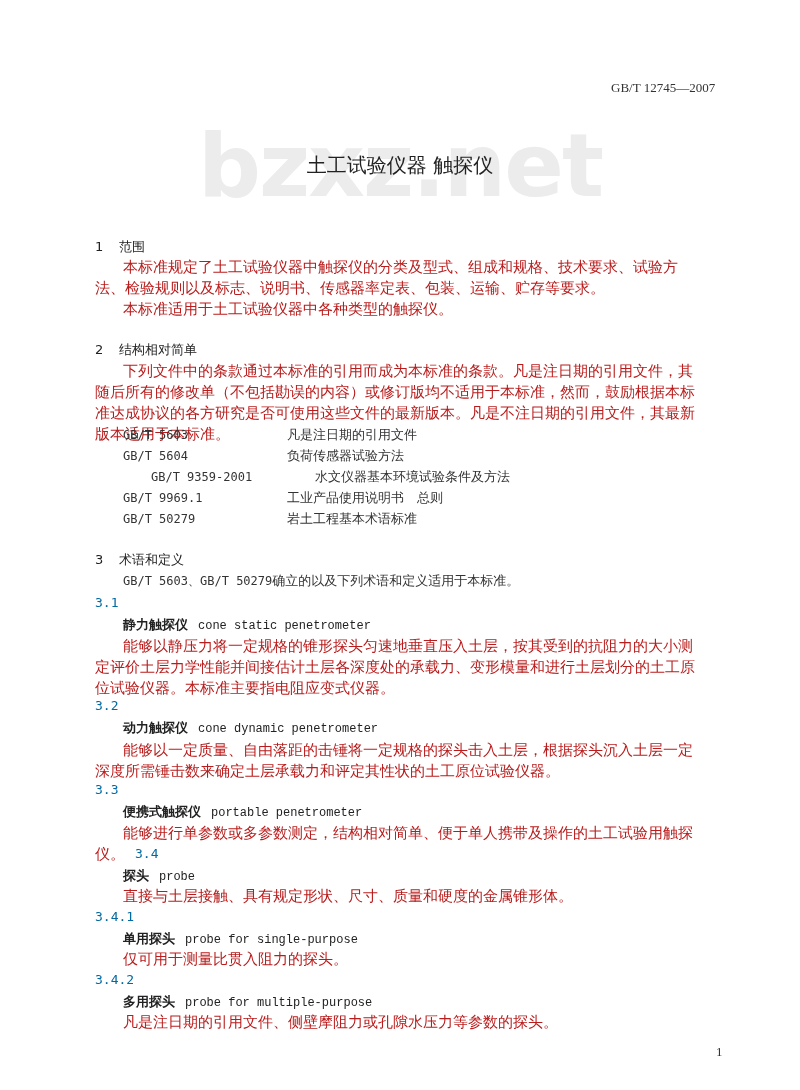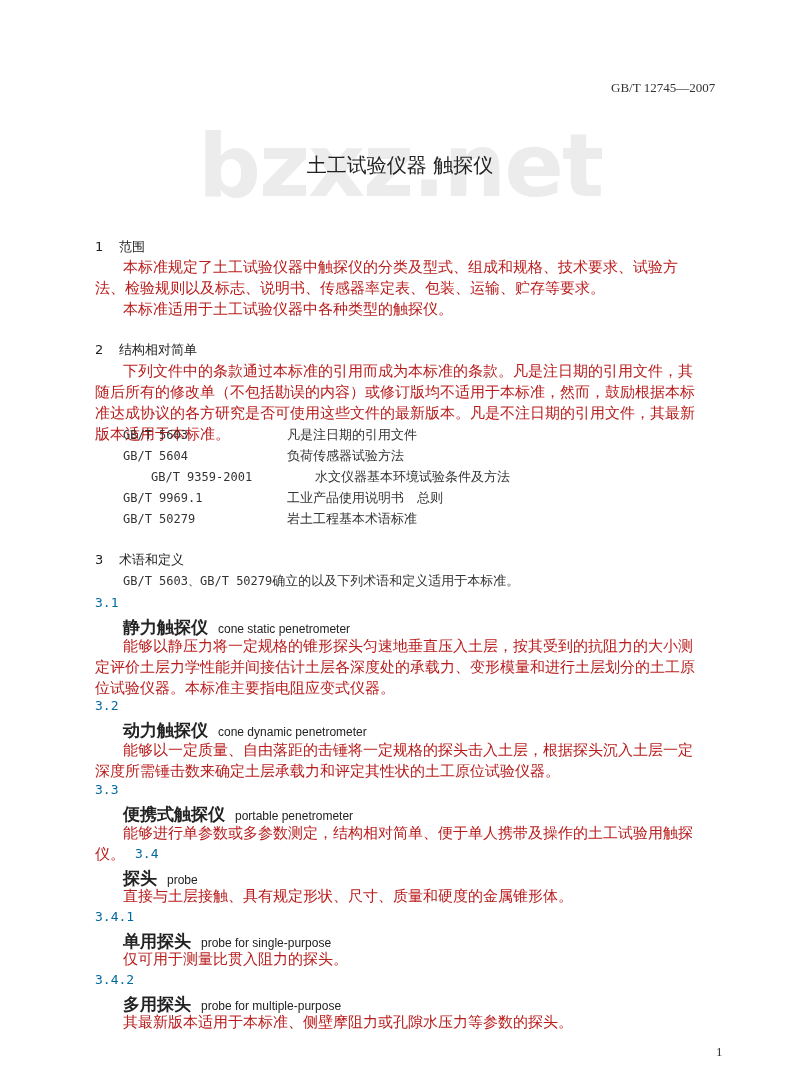--- a/index.html
+++ b/index.html
@@ -29,22 +29,22 @@
   .h1 .num { display: inline-block; width: 24px; }
   .p {
     font-size: 15px; line-height: 21px; color: #b91c1c;
     white-space: normal; width: 606px;
   }
   .indent { text-indent: 28px; }
   .ref { font-size: 13px; color: #333; }
   .ref .code { display: inline-block; width: 164px; font-family: "DejaVu Sans Mono", monospace; font-size: 12px; }
   .clause { font-family: "DejaVu Sans Mono", monospace; font-size: 13px; color: #0369a1; }
   .term { font-size: 13px; color: #222; }
-  .term .cn { font-family: "DejaVu Sans", sans-serif; font-weight: bold; font-size: 17px; }
-  .term .en { font-family: Liberation Sans, sans-serif; font-size: 12px; margin-left: 10px; margin-top: 12px; }
+  .term .cn { font-family: "DejaVu Sans", sans-serif; font-weight: bold; font-size: 13px; }
+  .term .en { font-family: Liberation Mono, monospace; font-size: 12px; margin-left: 10px; margin-top: 12px; }
   .mono { font-family: "DejaVu Sans Mono", monospace; font-size: 12px; }
   .page-num { left: 716px; top: 1044px; font-family: "Liberation Serif", serif; font-size: 13px; color: #333; }
 </style>
 </head>
 <body>
 
 <div class="abs std-code">GB/T 12745—2007</div>
 
 <div class="abs watermark">bzxz.net</div>
 <div class="abs doc-title">土工试验仪器 触探仪</div>
@@ -110,15 +110,15 @@
 <div class="abs clause" style="left:95px; top:909px;">3.4.1</div>
 <div class="abs term" style="left:123px; top:930px;">
   <span class="cn">单用探头</span><span class="en">probe for single-purpose</span>
 </div>
 <div class="abs p" style="left:123px; top:949px;">仅可用于测量比贯入阻力的探头。</div>
 
 <div class="abs clause" style="left:95px; top:972px;">3.4.2</div>
 <div class="abs term" style="left:123px; top:993px;">
   <span class="cn">多用探头</span><span class="en">probe for multiple-purpose</span>
 </div>
-<div class="abs p" style="left:123px; top:1012px;">其最新版本适用于本标准、侧壁摩阻力或孔隙水压力等参数的探头。</div>
+<div class="abs p" style="left:123px; top:1012px;">凡是注日期的引用文件、侧壁摩阻力或孔隙水压力等参数的探头。</div>
 
 <div class="abs page-num">1</div>
 
 </body></html>

